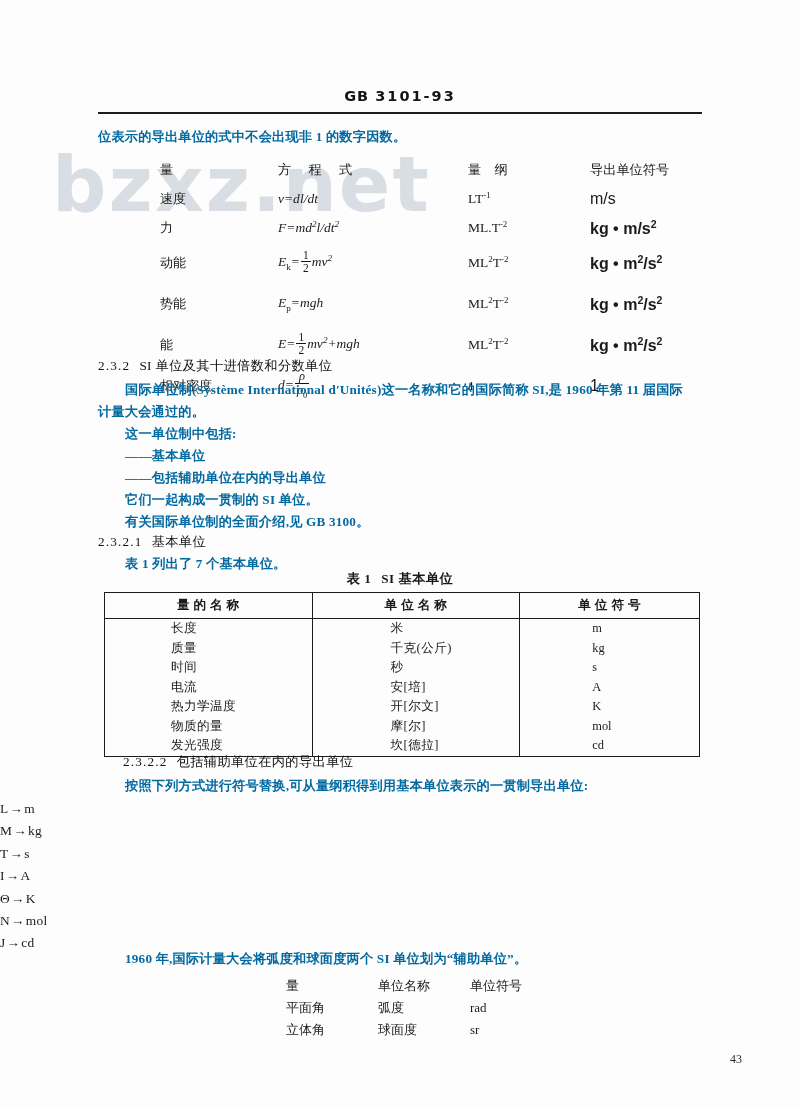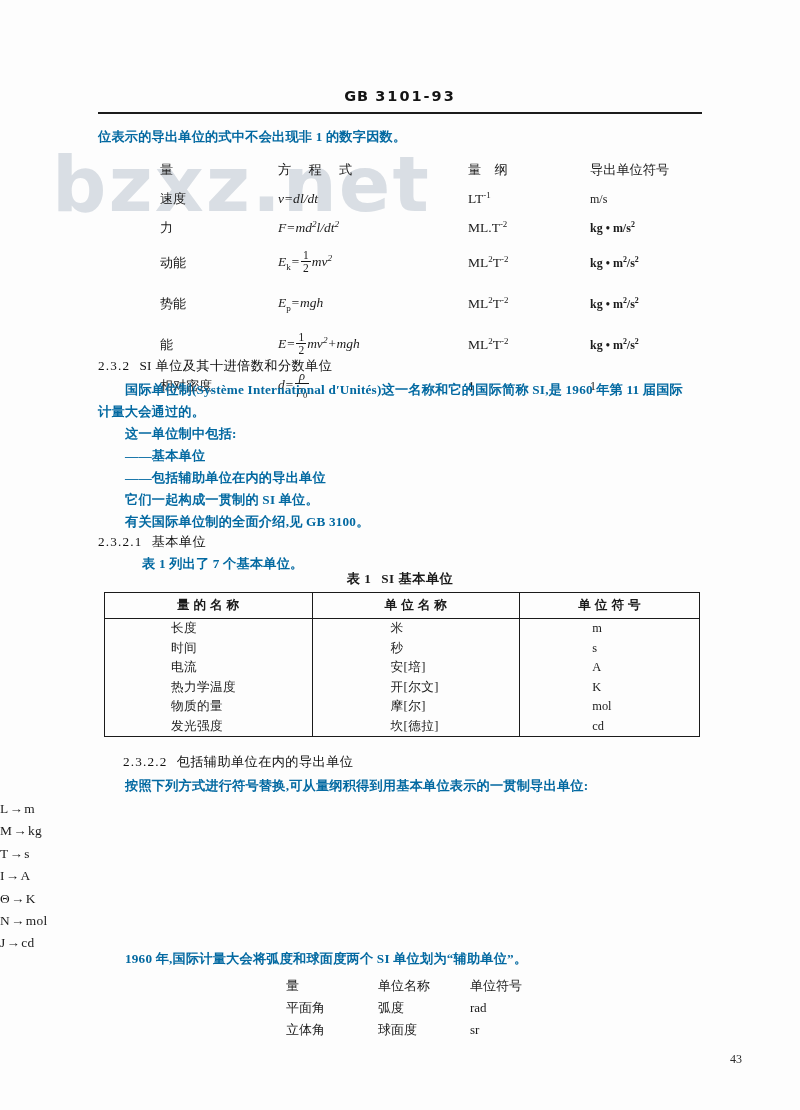--- a/index.html
+++ b/index.html
@@ -121,21 +121,21 @@
     line-height: 1.05;
     margin: 0 1px;
     position: relative;
     top: -1px;
   }
   .frac .nm { display: block; font-size: 11.5px; padding: 0 2px; }
   .frac .dn { display: block; font-size: 11.5px; border-top: 1px solid #141414; padding: 0 2px; }
   .frac.greek .nm, .frac.greek .dn { font-style: italic; font-size: 12.5px; }
   .dim { font-family: "Liberation Serif", serif; font-size: 13.5px; }
   .dim sup { font-size: .66em; }
-  .unit { font-family: Liberation Serif, serif; font-size: 12px; font-weight: bold; }
+  .unit { font-family: Liberation Sans, sans-serif; font-size: 16px; font-weight: bold; }
   .unit.plain { font-weight: normal; }
   .unit sup { font-size: .66em; }
 
   
   .tbl-caption {
     position: absolute;
     left: 0; right: 0;
     top: 570px;
     text-align: center;
     font-size: 13.2px;
@@ -294,21 +294,21 @@
     <div class="para" style="left:98px;  top:401px;">计量大会通过的。</div>
     <div class="para" style="left:125px; top:423px;">这一单位制中包括:</div>
     <div class="para" style="left:125px; top:445px;">——基本单位</div>
     <div class="para" style="left:125px; top:467px;">——包括辅助单位在内的导出单位</div>
     <div class="para" style="left:125px; top:489px;">它们一起构成一贯制的 SI 单位。</div>
     <div class="para" style="left:125px; top:511px;">有关国际单位制的全面介绍,见 GB 3100。</div>
 
     <div class="sec" style="left:98px; top:533px;">
       <span class="num">2.3.2.1</span><span class="ttl">基本单位</span>
     </div>
-    <div class="para" style="left:142px; top:553px;">表 1 列出了 7 个基本单位。</div>
+    <div class="para" style="left:125px; top:553px;">表 1 列出了 7 个基本单位。</div>
 
     <div class="tbl-caption">
       <span>表 1</span><span class="gap"></span><span>SI 基本单位</span>
     </div>
 
     <table class="tbl1">
       <colgroup>
         <col class="col-a">
           <col class="col-b">
           <col class="col-c">
@@ -320,20 +320,25 @@
           <th class="cn">单 位 符 号</th>
         </tr>
       </thead>
       <tbody>
         <tr>
           <td class="cell-a cn">长度</td>
           <td class="cell-b cn">米</td>
           <td class="cell-c">m</td>
         </tr>
         <tr>
+          <td class="cell-a cn">质量</td>
+          <td class="cell-b cn">千克(公斤)</td>
+          <td class="cell-c">kg</td>
+        </tr>
+        <tr>
           <td class="cell-a cn">时间</td>
           <td class="cell-b cn">秒</td>
           <td class="cell-c">s</td>
         </tr>
         <tr>
           <td class="cell-a cn">电流</td>
           <td class="cell-b cn">安[培]</td>
           <td class="cell-c">A</td>
         </tr>
         <tr>

